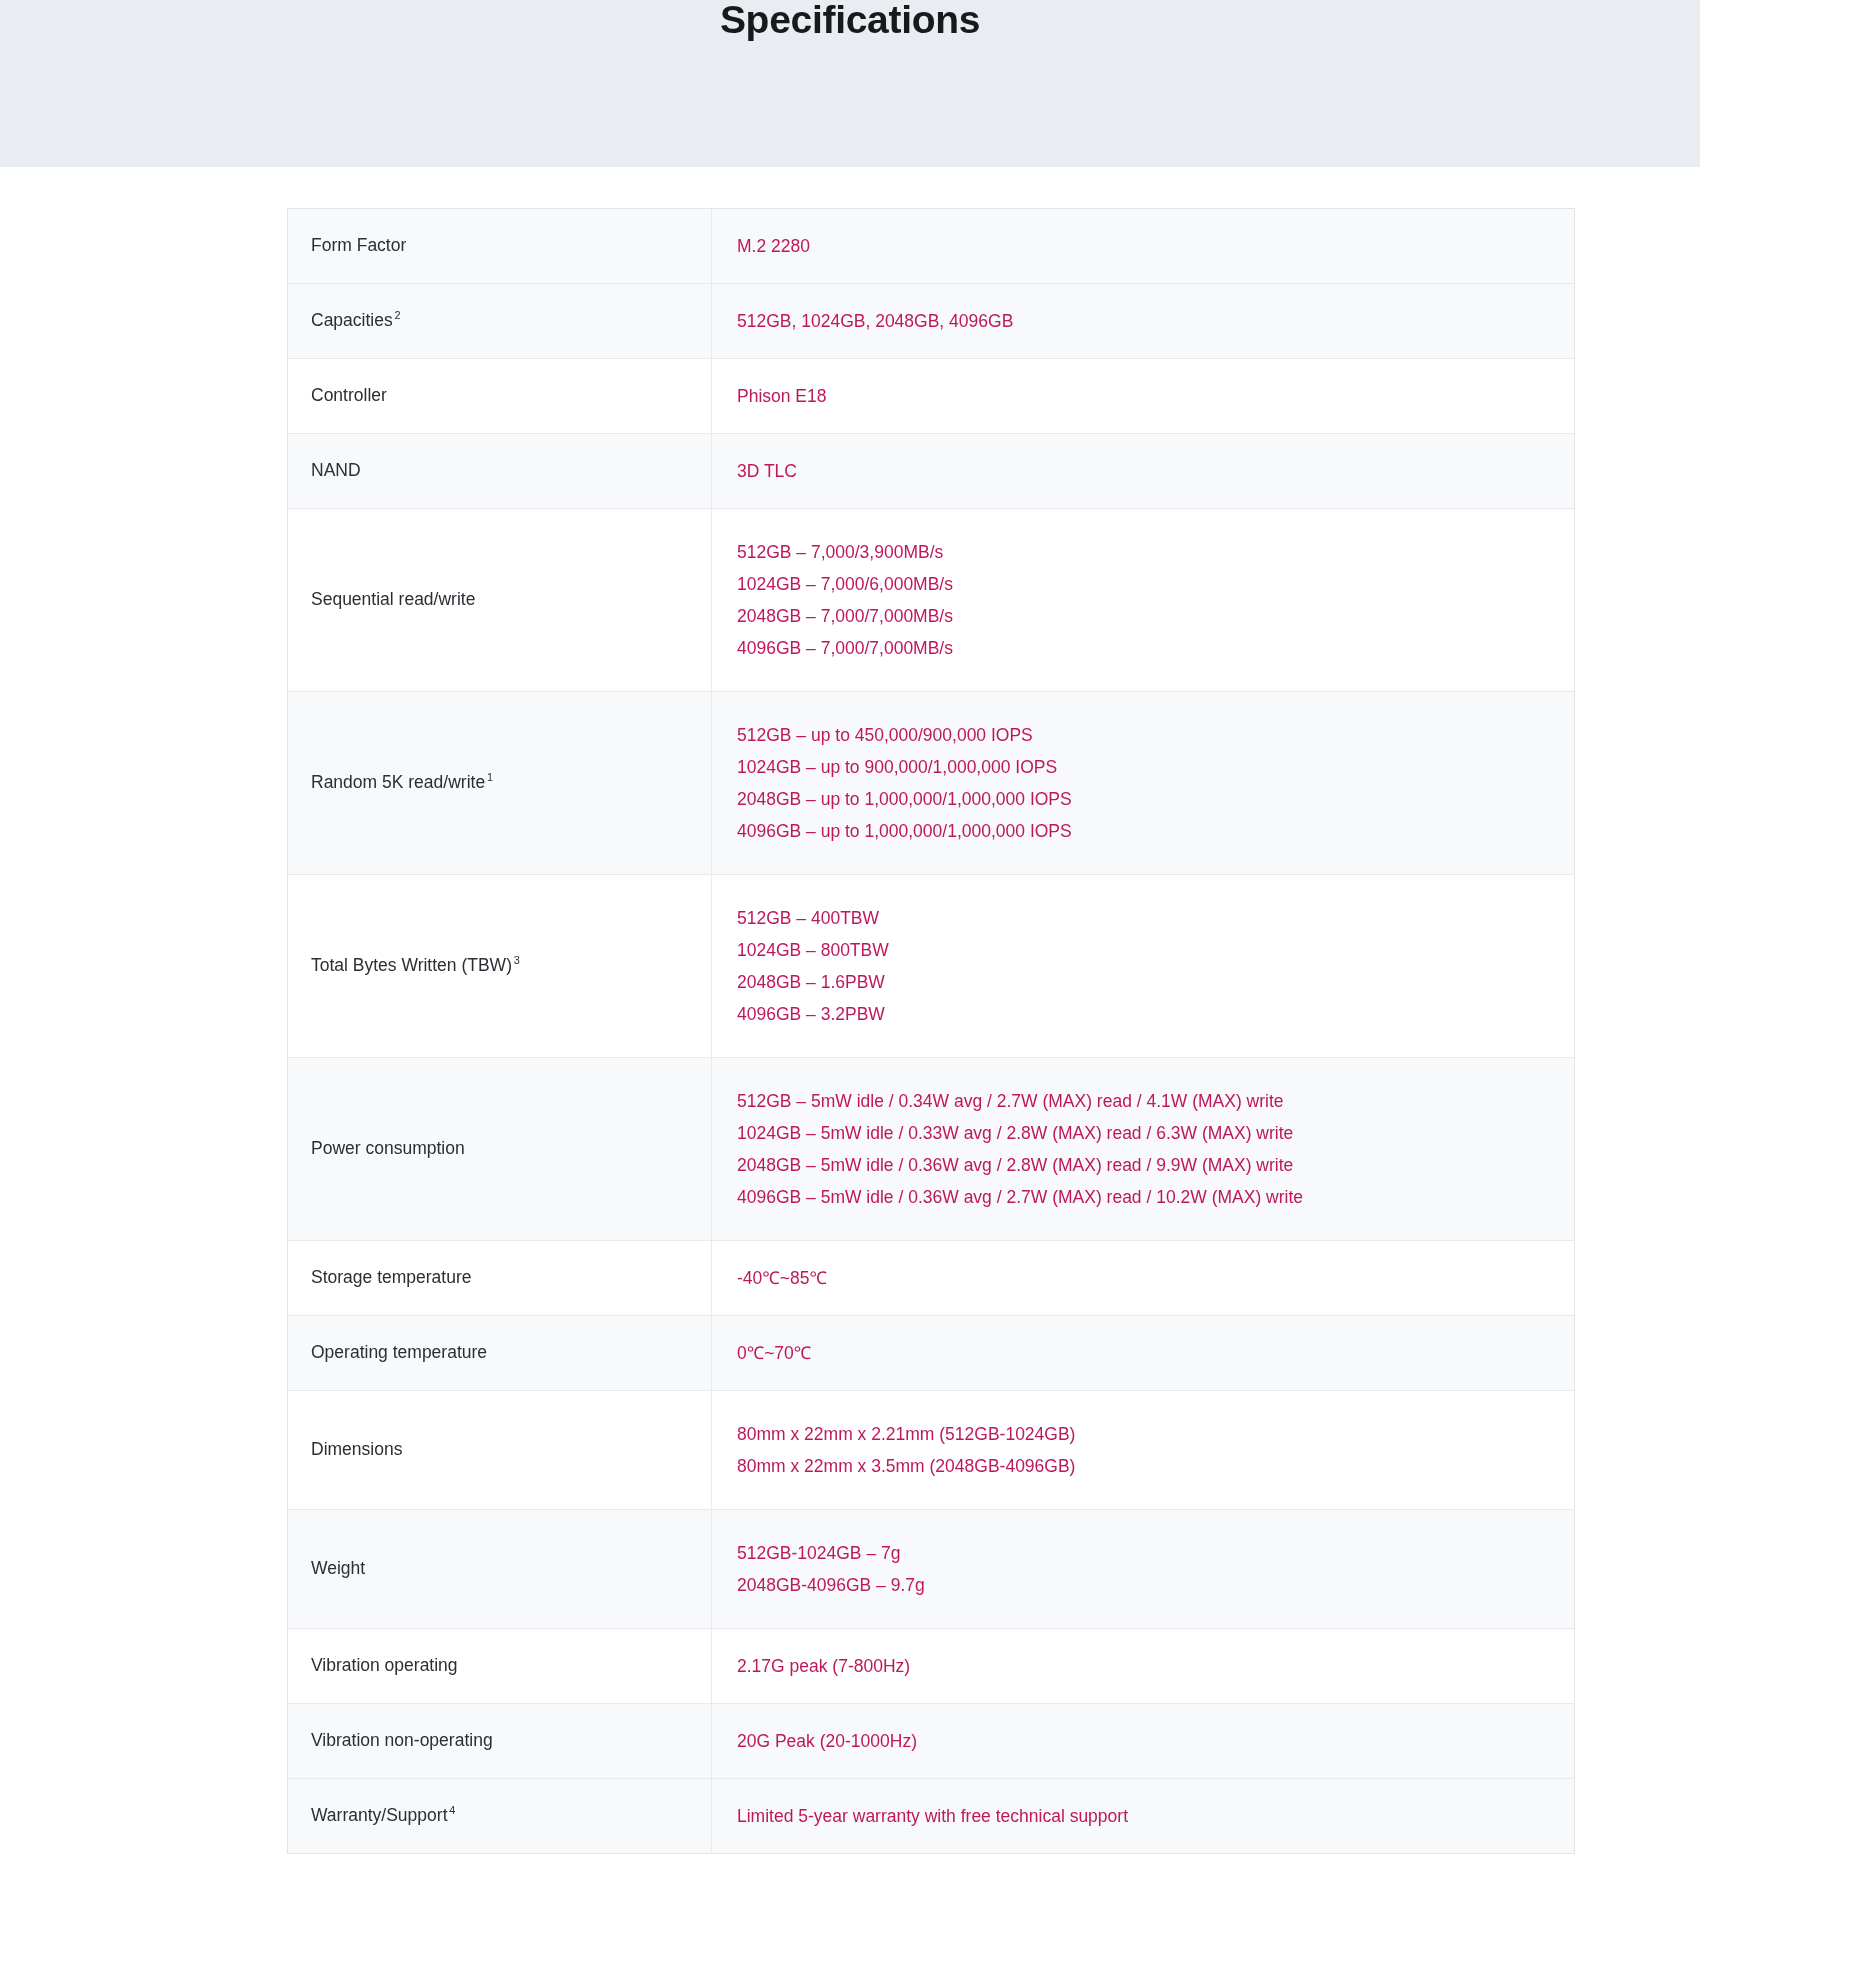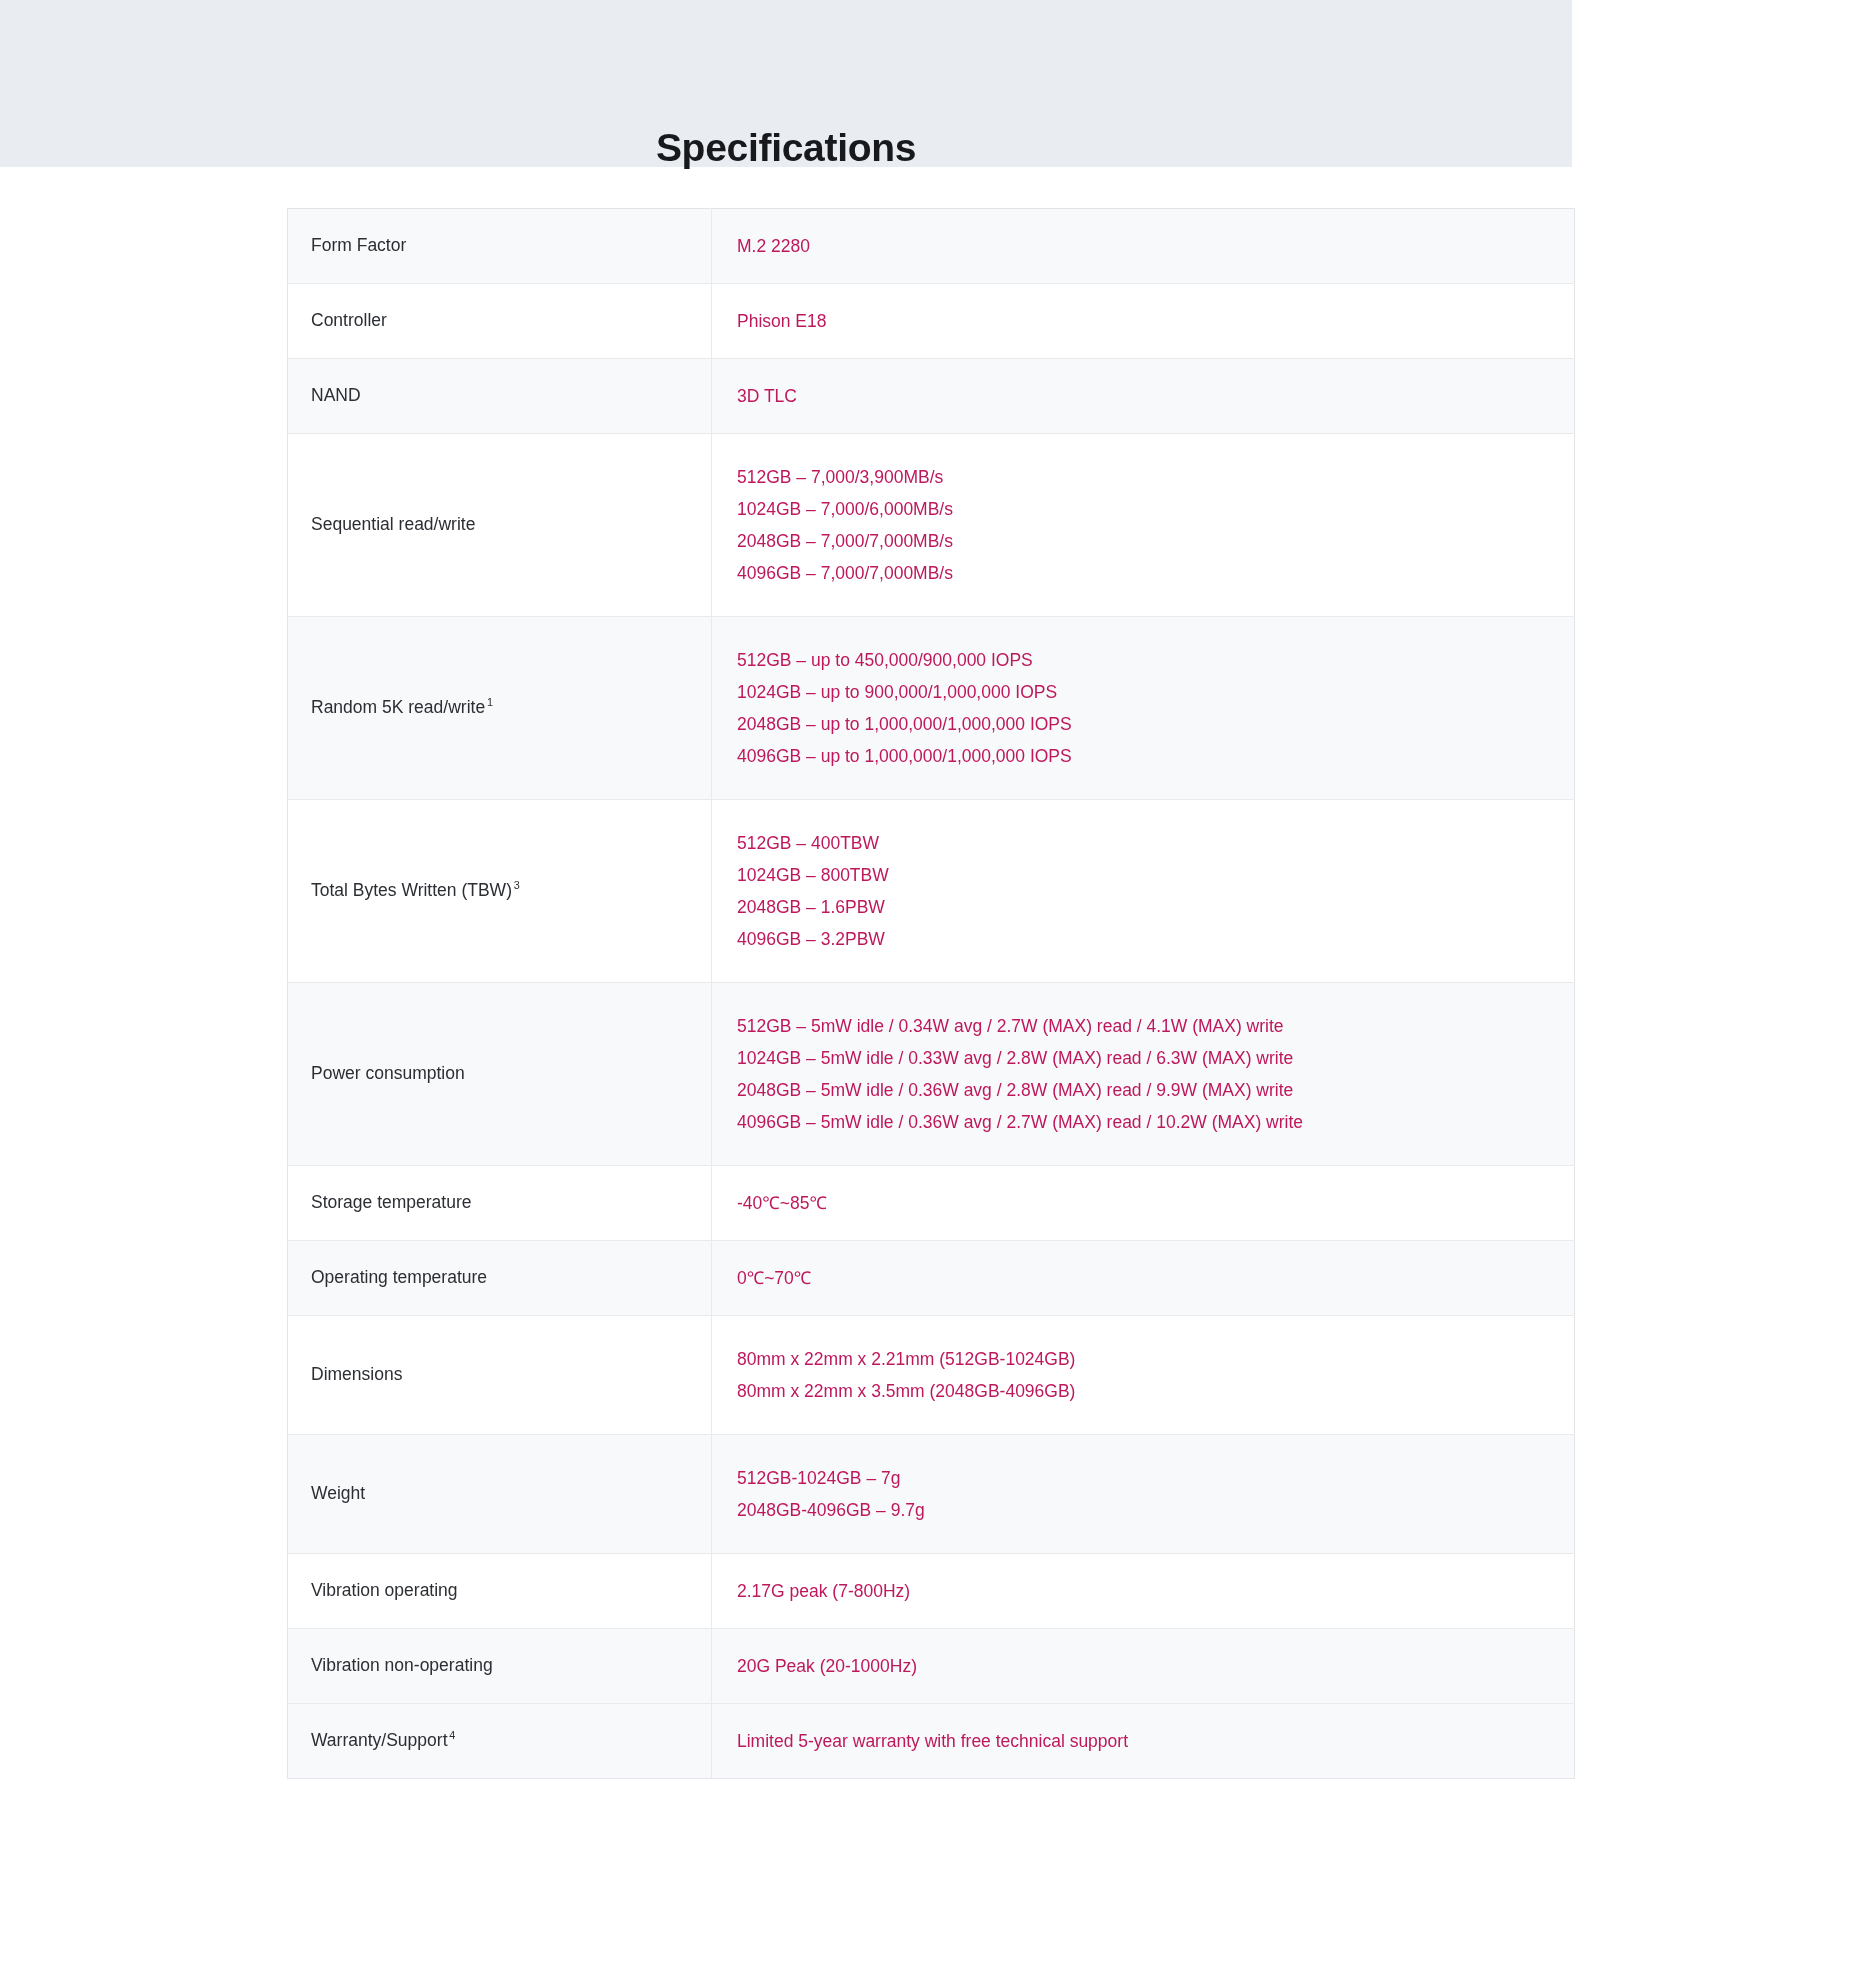--- a/index.html
+++ b/index.html
@@ -10,25 +10,25 @@
   }
 
   body {
     font-family: "Liberation Sans", sans-serif;
     -webkit-font-smoothing: antialiased;
     color: #222428;
   }
 
   
   .page-header {
-    width: 1572px;
+    width: 1700px;
     height: 167px;
     background: #e9ecf0;
     display: flex;
-    align-items: flex-end;
+    align-items: flex-start;
     justify-content: center;
   }
 
   .page-title {
     font-size: 39px;
     font-weight: 600;
     letter-spacing: -0.3px;
     color: #17191c;
     line-height: 1;
   }
@@ -114,20 +114,28 @@
   <table class="spec-table">
     <tbody>
         <tr class="alt single">
           <td class="spec-label"><span class="label-text">Form Factor</span></td>
           <td class="spec-value">
             <span class="vlines">
               <span>M.2 2280</span>
             </span>
           </td>
         </tr>
+        <tr class="alt single">
+          <td class="spec-label"><span class="label-text">Capacities</span><sup>2</sup></td>
+          <td class="spec-value">
+            <span class="vlines">
+              <span>512GB, 1024GB, 2048GB, 4096GB</span>
+            </span>
+          </td>
+        </tr>
         <tr class="single">
           <td class="spec-label"><span class="label-text">Controller</span></td>
           <td class="spec-value">
             <span class="vlines">
               <span>Phison E18</span>
             </span>
           </td>
         </tr>
         <tr class="alt single">
           <td class="spec-label"><span class="label-text">NAND</span></td>

